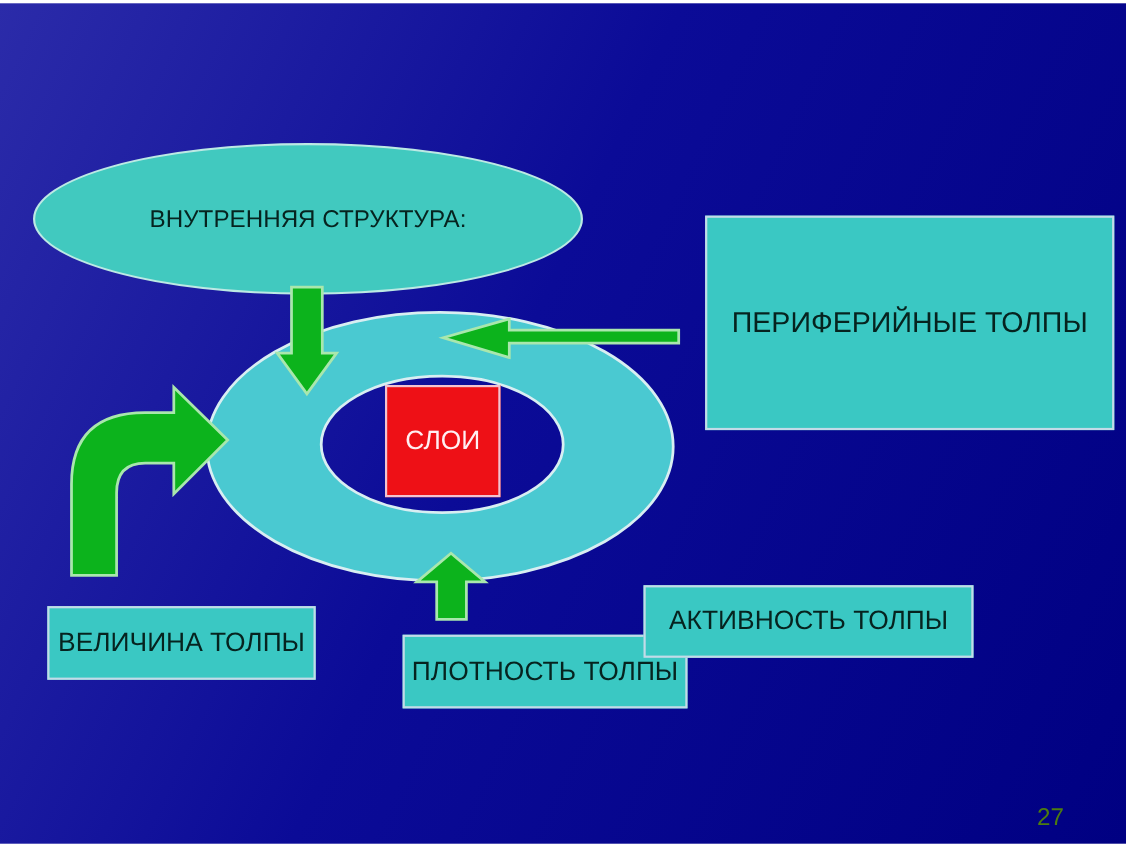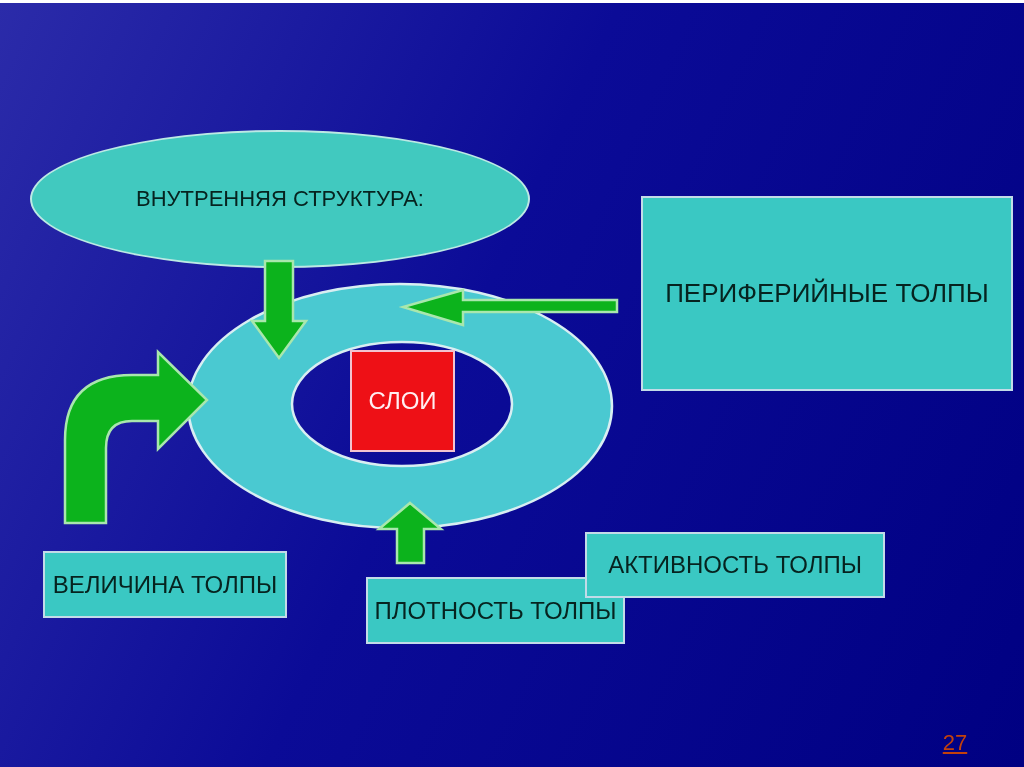--- a/index.html
+++ b/index.html
@@ -32,21 +32,21 @@
   #density-box{left:326px;top:577px;width:255px;height:63px;font-size:24px;margin-left:40px;}
   #activity-box{left:585px;top:532px;width:296px;height:62px;font-size:24px;}
   #core-square{
     left:350px;top:350px;width:101px;height:98px;z-index:3;
     background:#ee1016;border:2px solid #f2c3d0;
     display:flex;align-items:center;justify-content:center;
     color:#ffeff2;font-size:24px;
   }
   #page-number{
     left:930px;top:730px;width:50px;z-index:4;
-    color:#c2410c;font-size:22px;text-align:center;text-decoration:underline;
+    color:#4d7c0f;font-size:22px;text-align:center;
   }
 </style>
 </head>
 <body>
 
 <div id="top-edge" class="abs"></div>
 
 <div id="slide-title" class="abs">
 </div>
 

